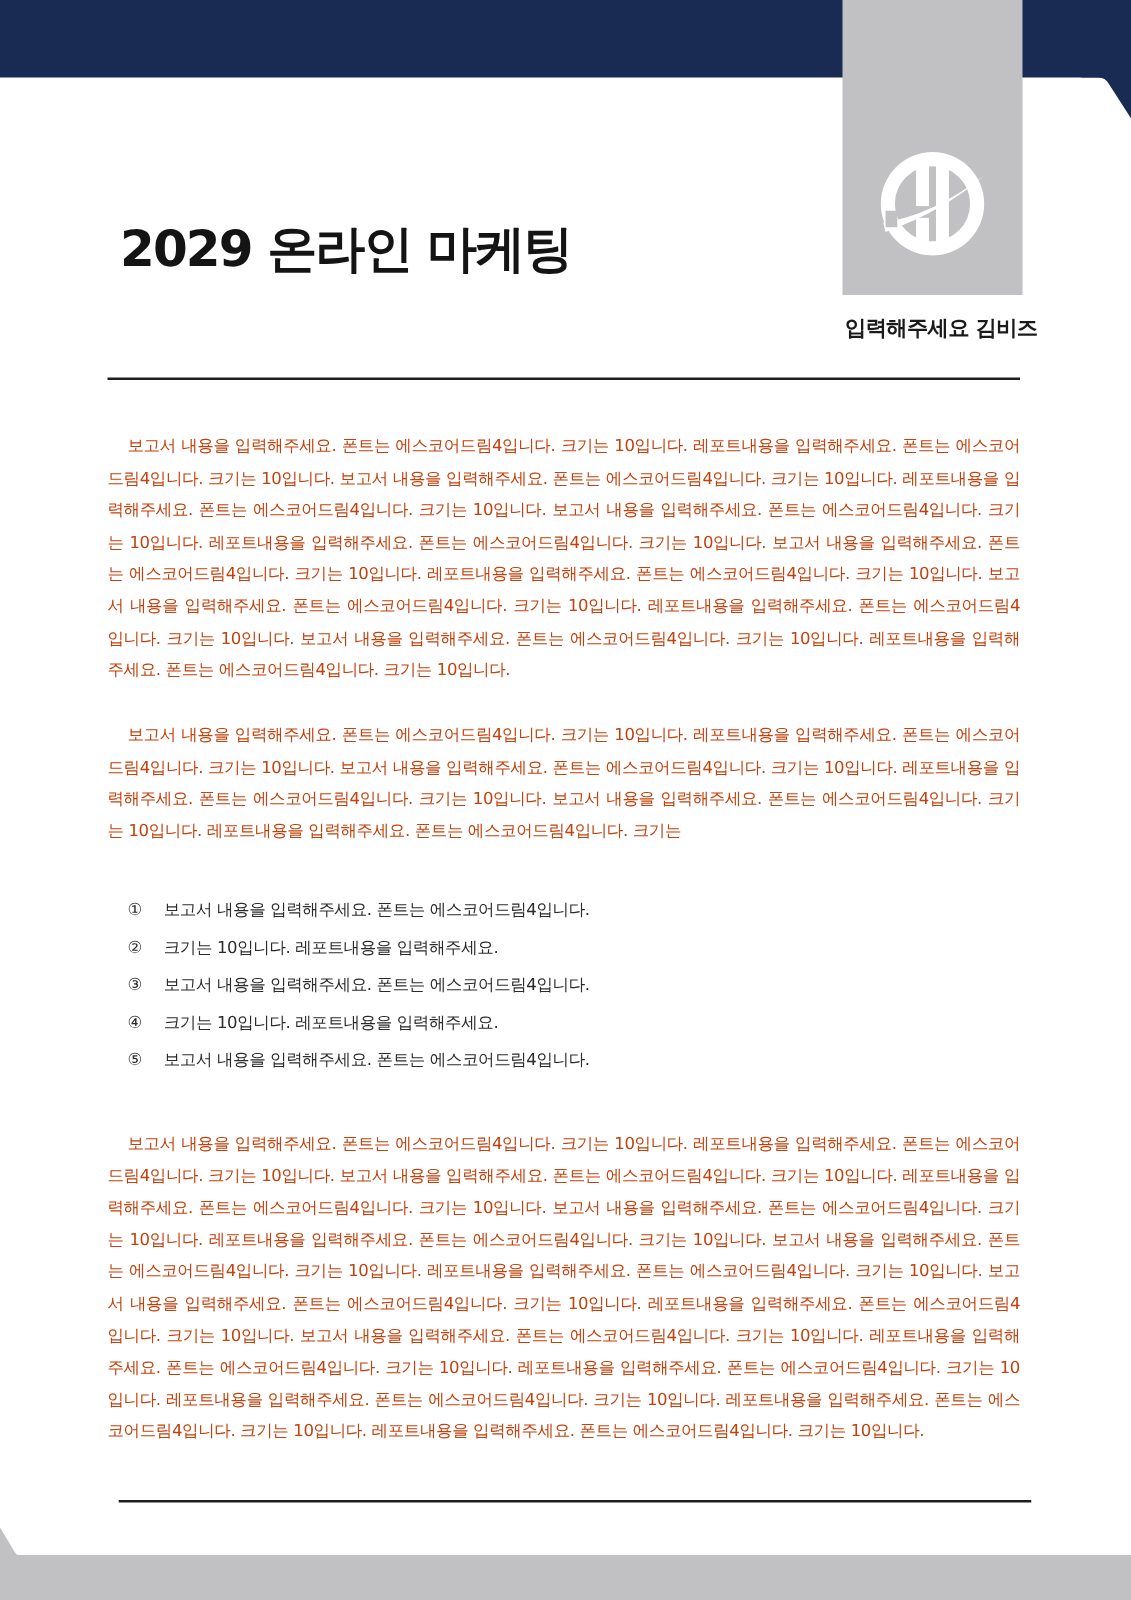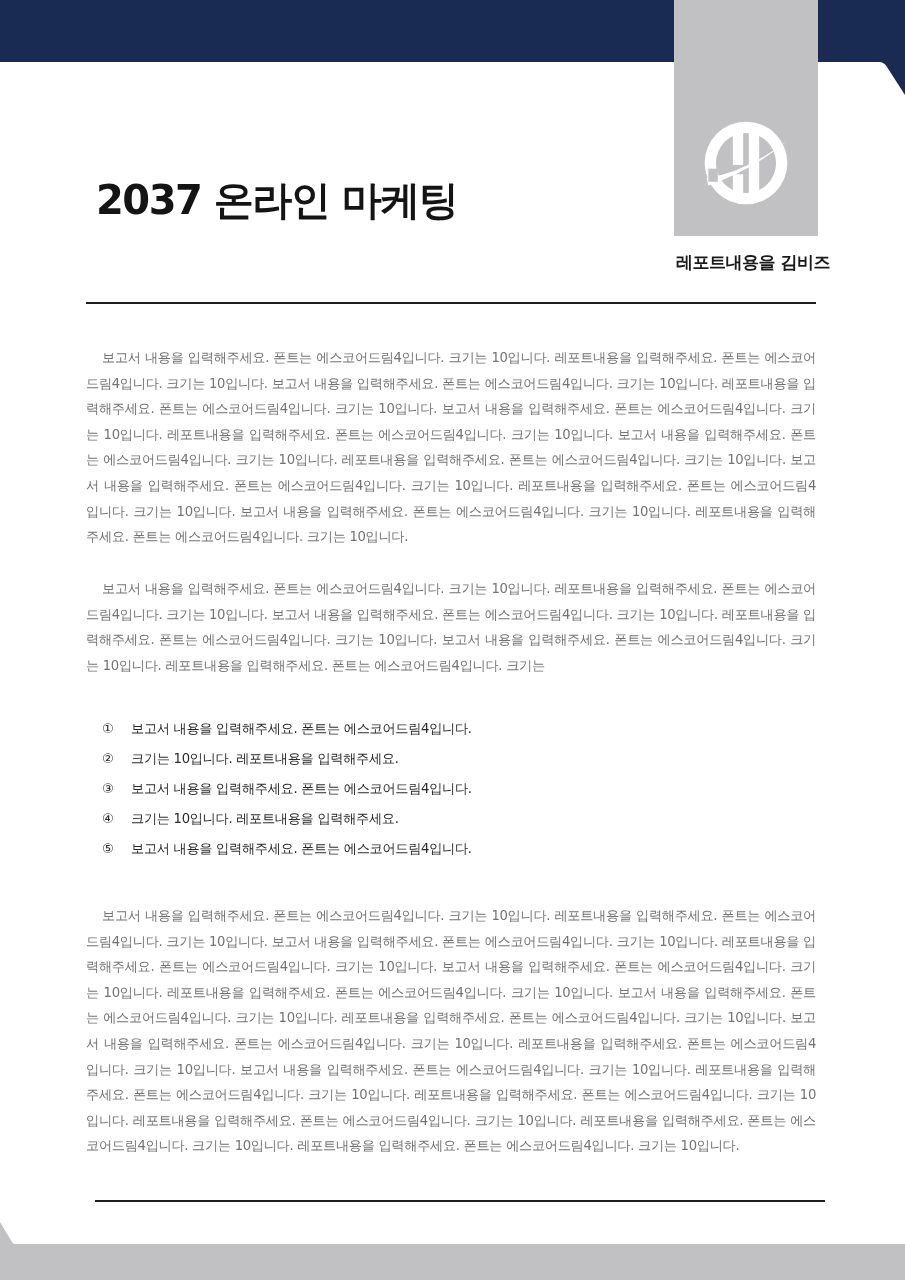--- a/index.html
+++ b/index.html
@@ -12,21 +12,21 @@
     .logo-svg { position: absolute; left: 25px; top: 116px; width: 94px; height: 94px; }
 
     .author { position: absolute; left: 676px; top: 251px; font-size: 17px; font-weight: bold; color: #1a1a1a; letter-spacing: -0.5px; }
 
     .title { position: absolute; left: 96px; top: 176px; font-size: 40px; line-height: 48px; font-weight: bold; color: #141414; letter-spacing: -1.5px; }
     .title-line { display: block; white-space: nowrap; }
 
     .rule-top { position: absolute; left: 86px; top: 302px; width: 730px; height: 2px; background: #1e1e1e; }
     .rule-bottom { position: absolute; left: 95px; top: 1200px; width: 730px; height: 2px; background: #1e1e1e; }
 
-    .para { position: absolute; left: 86px; width: 730px; font-size: 13.2px; line-height: 25.6px; color: #737373; text-align: justify; text-indent: 16px; letter-spacing: -0.3px; word-break: break-all; }
+    .para { position: absolute; left: 86px; width: 730px; font-size: 13.2px; line-height: 25.6px; color: #c2410c; text-align: justify; text-indent: 16px; letter-spacing: -0.3px; word-break: break-all; }
     .p1 { top: 345px; }
     .p2 { top: 576px; }
     .p3 { top: 903px; }
 
     .numlist { position: absolute; left: 102px; top: 714px; list-style: none; }
     .numlist li { display: flex; font-size: 13.2px; line-height: 30px; color: #2a2a2a; letter-spacing: -0.3px; }
     .numlist .num { width: 29px; }
 
     .bottom-band { position: absolute; left: 0; top: 1244px; width: 905px; height: 36px; background: #c1c0c2; }
     .bottom-corner { position: absolute; left: 0; top: 1222px; width: 24px; height: 24px; }
@@ -43,24 +43,24 @@
   <svg class="logo-svg" viewBox="0 0 100 100">
     <path d="M50 6 A44 44 0 0 1 94 50 A44 44 0 0 1 50 94 A44 44 0 0 1 6 50 A44 44 0 0 1 50 6 Z M50 18 A32 32 0 0 0 18 50 A32 32 0 0 0 50 82 A32 32 0 0 0 82 50 A32 32 0 0 0 50 18 Z" fill="#ffffff"></path>
     <rect x="36" y="10" width="11" height="42" fill="#ffffff"></rect>
     <rect x="53" y="14" width="11" height="70" fill="#ffffff"></rect>
     <rect x="36" y="62" width="11" height="28" fill="#ffffff"></rect>
     <path d="M8 66 Q50 60 94 26 Q60 56 10 74 Z" fill="#ffffff"></path>
     <path d="M10 56 L20 56 L20 70 L10 70 Z" fill="#c1c0c2"></path>
   </svg>
 </div>
 
-<div class="author">레포트내용을 김비즈</div>
+<div class="author">입력해주세요 김비즈</div>
 
 <h1 class="title">
-  <span class="title-line">2037 온라인 마케팅</span>
+  <span class="title-line">2029 온라인 마케팅</span>
 </h1>
 
 <div class="rule-top"></div>
 
 <p class="para p1">보고서 내용을 입력해주세요. 폰트는 에스코어드림4입니다. 크기는 10입니다. 레포트내용을 입력해주세요. 폰트는 에스코어드림4입니다. 크기는 10입니다. 보고서 내용을 입력해주세요. 폰트는 에스코어드림4입니다. 크기는 10입니다. 레포트내용을 입력해주세요. 폰트는 에스코어드림4입니다. 크기는 10입니다. 보고서 내용을 입력해주세요. 폰트는 에스코어드림4입니다. 크기는 10입니다. 레포트내용을 입력해주세요. 폰트는 에스코어드림4입니다. 크기는 10입니다. 보고서 내용을 입력해주세요. 폰트는 에스코어드림4입니다. 크기는 10입니다. 레포트내용을 입력해주세요. 폰트는 에스코어드림4입니다. 크기는 10입니다. 보고서 내용을 입력해주세요. 폰트는 에스코어드림4입니다. 크기는 10입니다. 레포트내용을 입력해주세요. 폰트는 에스코어드림4입니다. 크기는 10입니다. 보고서 내용을 입력해주세요. 폰트는 에스코어드림4입니다. 크기는 10입니다. 레포트내용을 입력해주세요. 폰트는 에스코어드림4입니다. 크기는 10입니다.</p>
 <p class="para p2">보고서 내용을 입력해주세요. 폰트는 에스코어드림4입니다. 크기는 10입니다. 레포트내용을 입력해주세요. 폰트는 에스코어드림4입니다. 크기는 10입니다. 보고서 내용을 입력해주세요. 폰트는 에스코어드림4입니다. 크기는 10입니다. 레포트내용을 입력해주세요. 폰트는 에스코어드림4입니다. 크기는 10입니다. 보고서 내용을 입력해주세요. 폰트는 에스코어드림4입니다. 크기는 10입니다. 레포트내용을 입력해주세요. 폰트는 에스코어드림4입니다. 크기는</p>
 
 <ul class="numlist">
   <li>
       <span class="num">①</span>

